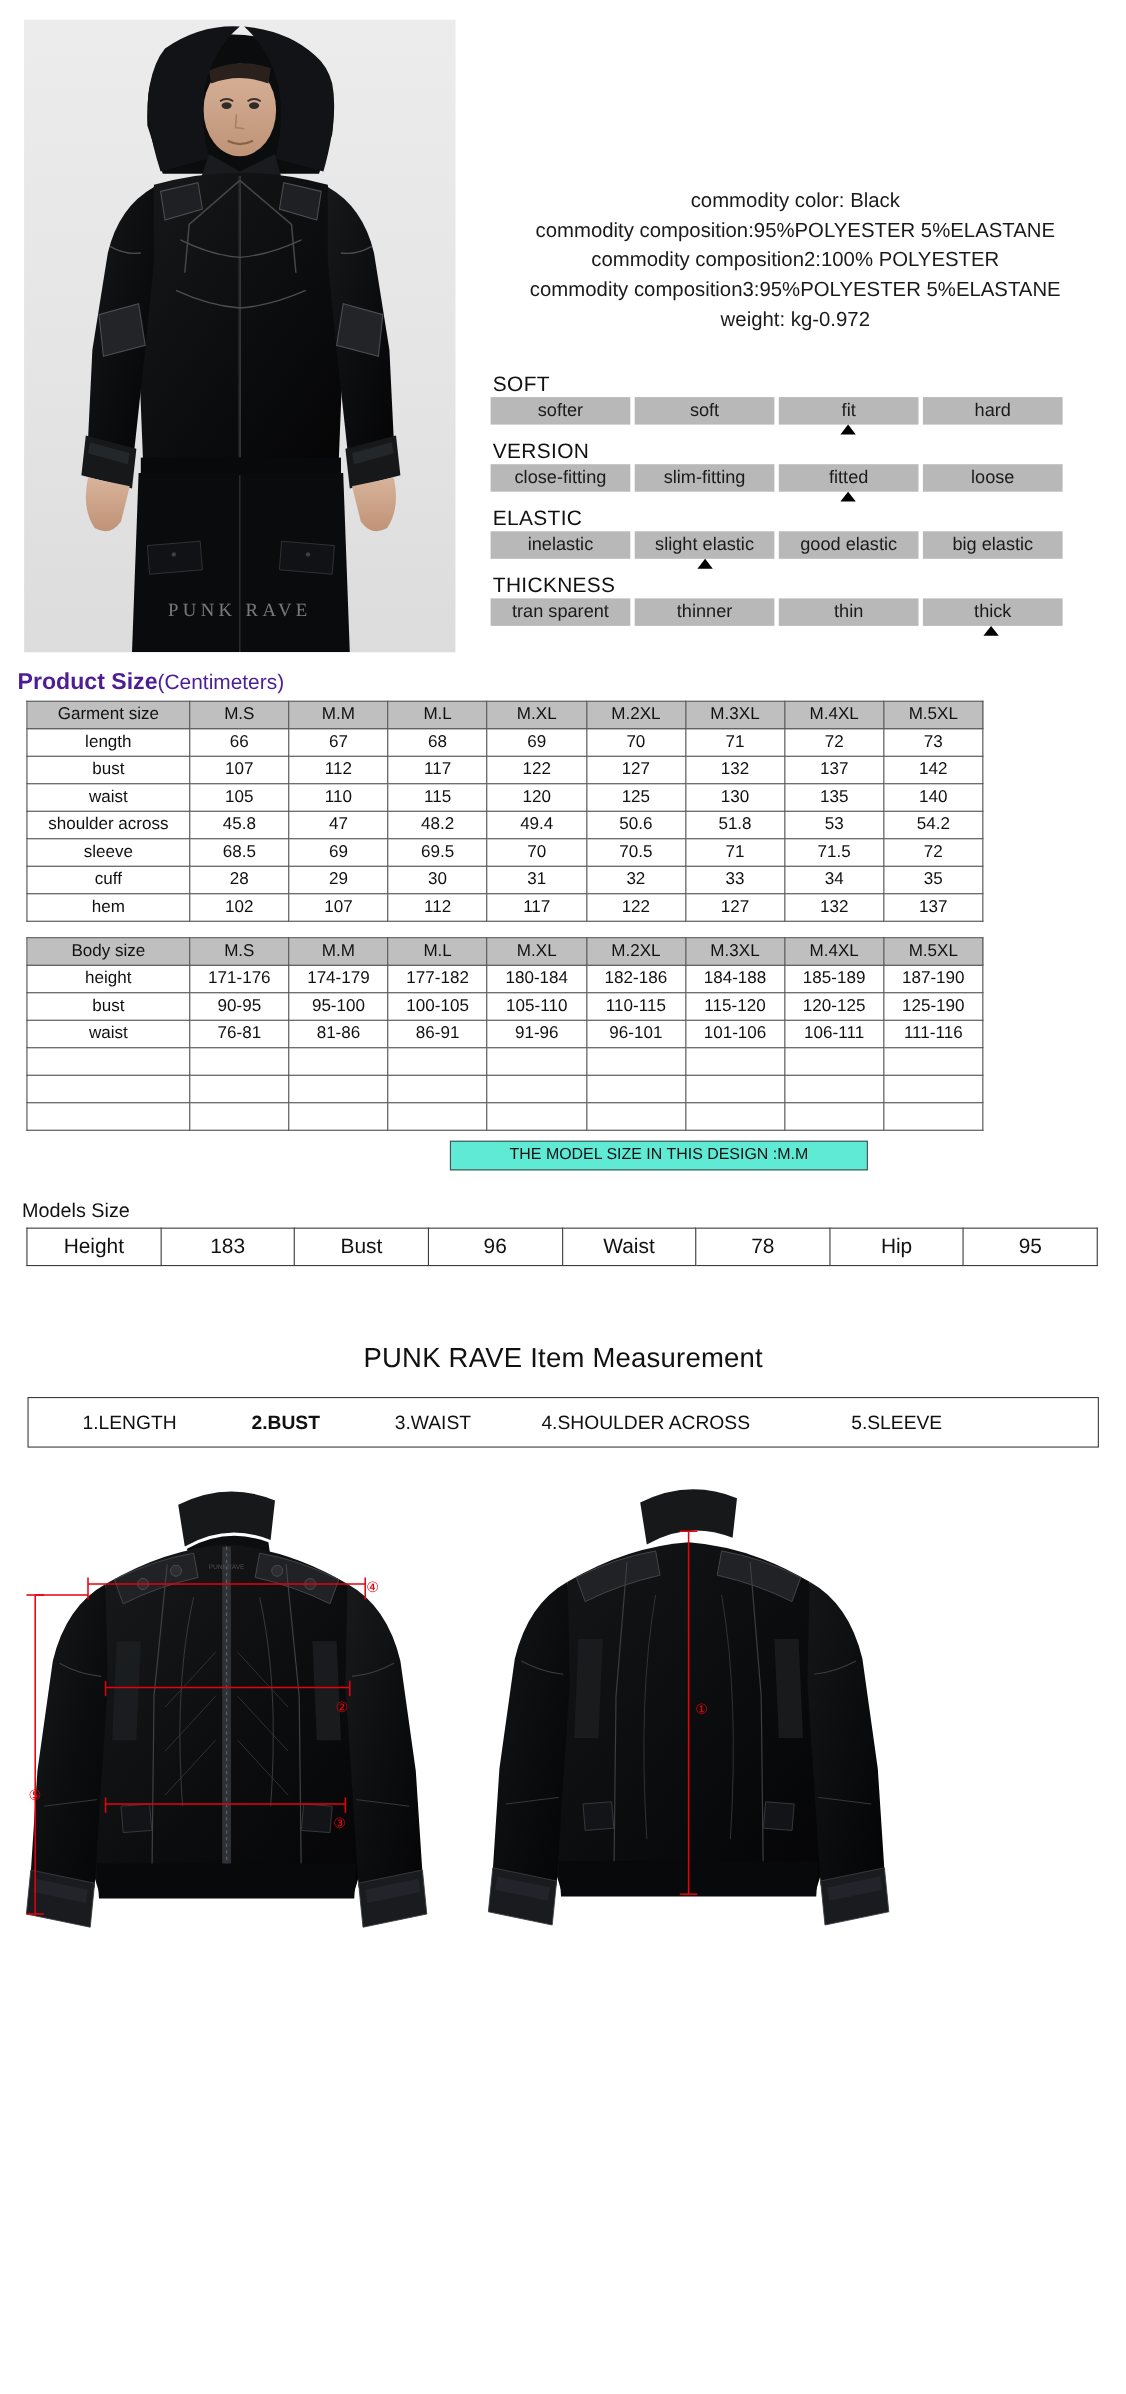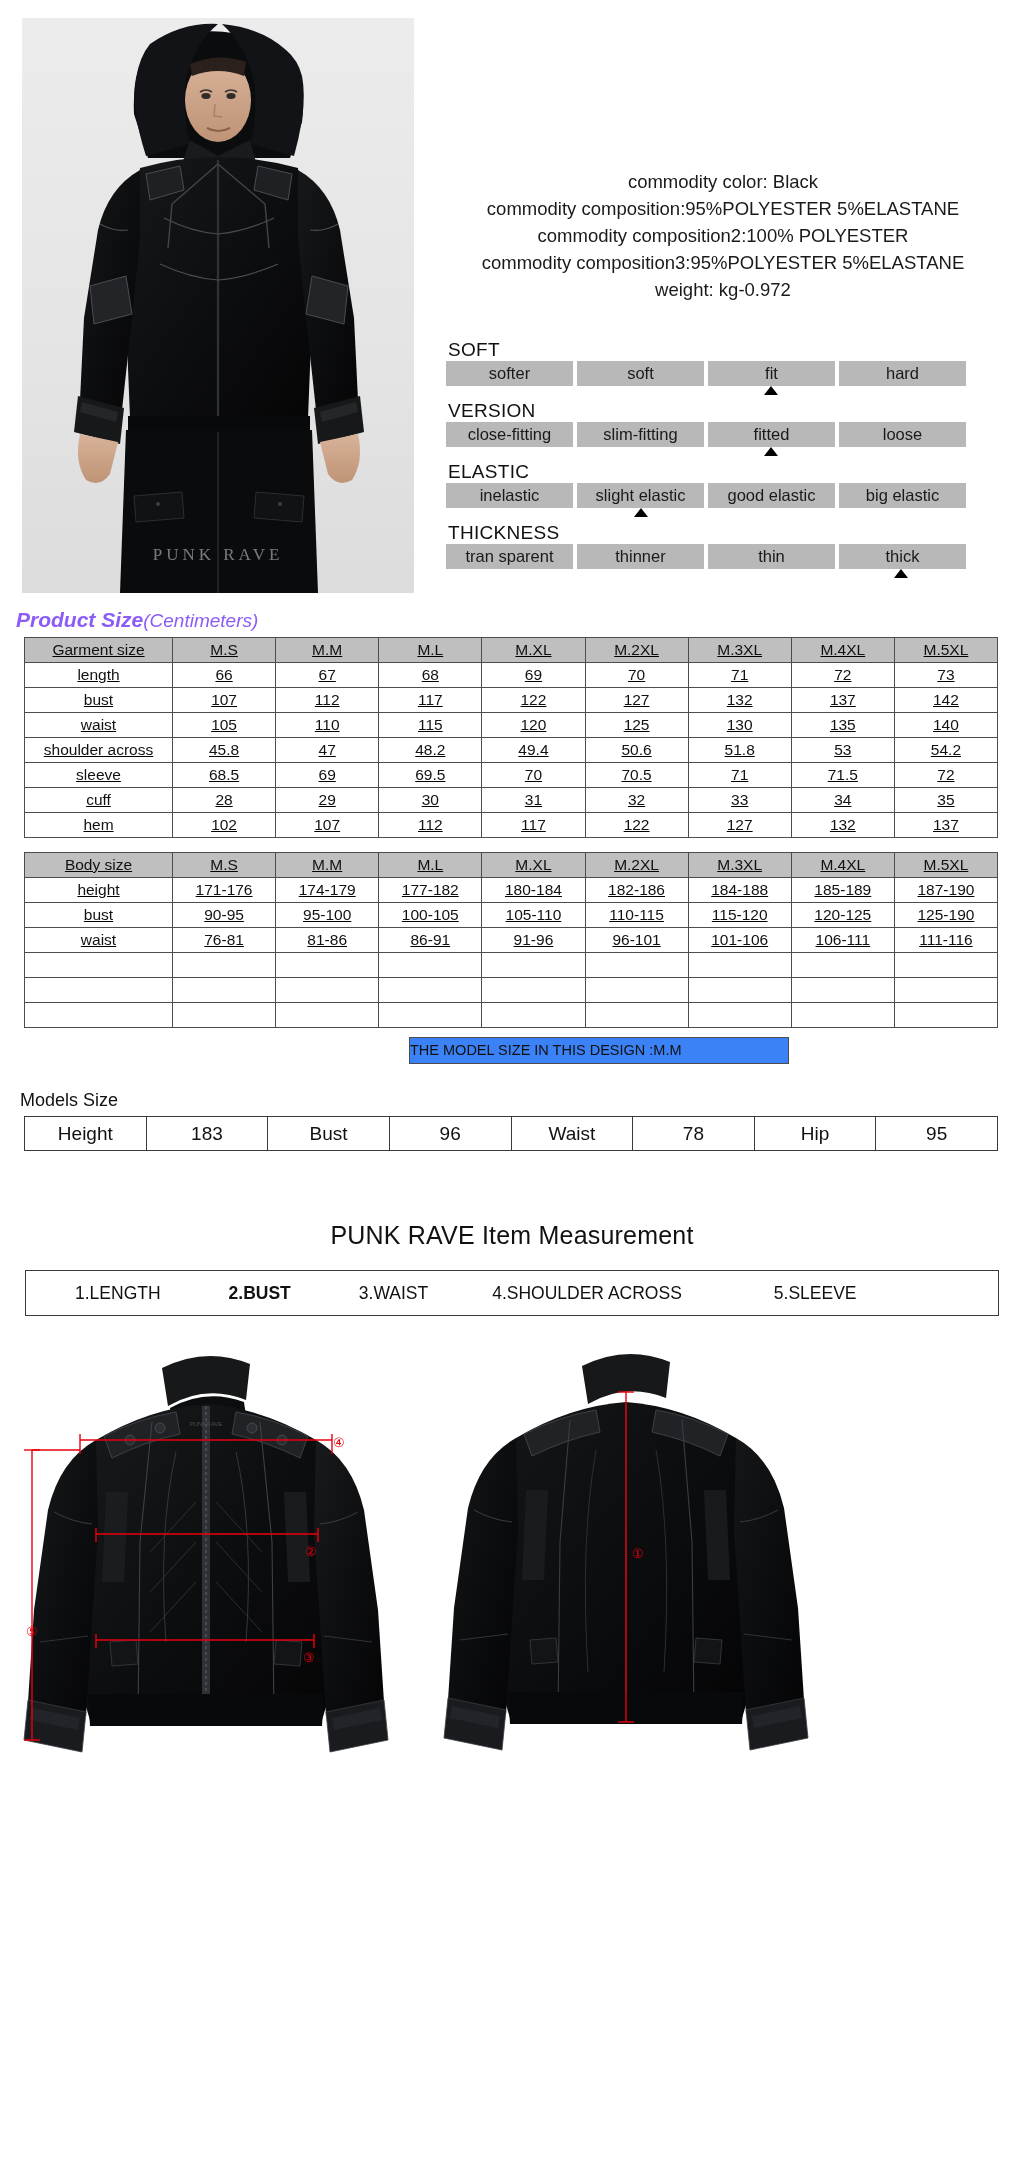--- a/index.html
+++ b/index.html
@@ -54,41 +54,41 @@
   }
   .marker-row { position:relative; height:11px; }
   .marker {
     position:absolute; top:0; width:0; height:0;
     border-left:7px solid transparent; border-right:7px solid transparent;
     border-bottom:9px solid #000; transform:translateX(-50%);
   }
 
   
   .sec-title {
-    font-size:21px; font-weight:bold; color:#8b5cf6;
-    margin:8px 0 5px 16px; letter-spacing:0;font-style:italic;
+    font-size:21px; font-weight:bold; color:#4c1d95;
+    margin:8px 0 5px 16px; letter-spacing:0;
   }
   .sec-title .unit { font-weight:normal; font-size:19px; }
 
-  table.sz { border-collapse:collapse; width:974px; margin-left:24px; table-layout:fixed;text-decoration:underline; }
+  table.sz { border-collapse:collapse; width:870px; margin-left:24px; table-layout:fixed; }
   table.sz th, table.sz td {
     border:1px solid #4c4c4c; text-align:center;
     font-size:15.5px; height:25px; padding:0 2px; color:#111;
     font-weight:normal; white-space:nowrap;
   }
   table.sz thead th { background:#bfbfbf; font-size:15.5px; }
   table.sz col.lbl { width:148px; }
   table.sz td.lbl, table.sz th.lbl { text-align:center; }
 
   .blank-rows td { height:25px; }
 
   .model-size-note {
     width:380px; margin:9px 0 0 auto; margin-right:235px;
-    background:#3b82f6; border:1px solid #4c4c4c;
-    text-align:left; font-size:14.5px; padding:4px 0 5px; color:#111;
+    background:#5eead4; border:1px solid #4c4c4c;
+    text-align:center; font-size:14.5px; padding:4px 0 5px; color:#111;
   }
 
   
   .models-label { font-size:18px; margin:26px 0 5px 20px; color:#111; }
   table.models { border-collapse:collapse; width:974px; margin-left:24px; table-layout:fixed; }
   table.models td {
     border:1px solid #3a3a3a; height:34px; text-align:center;
     font-size:19px; color:#111;
   }
 

